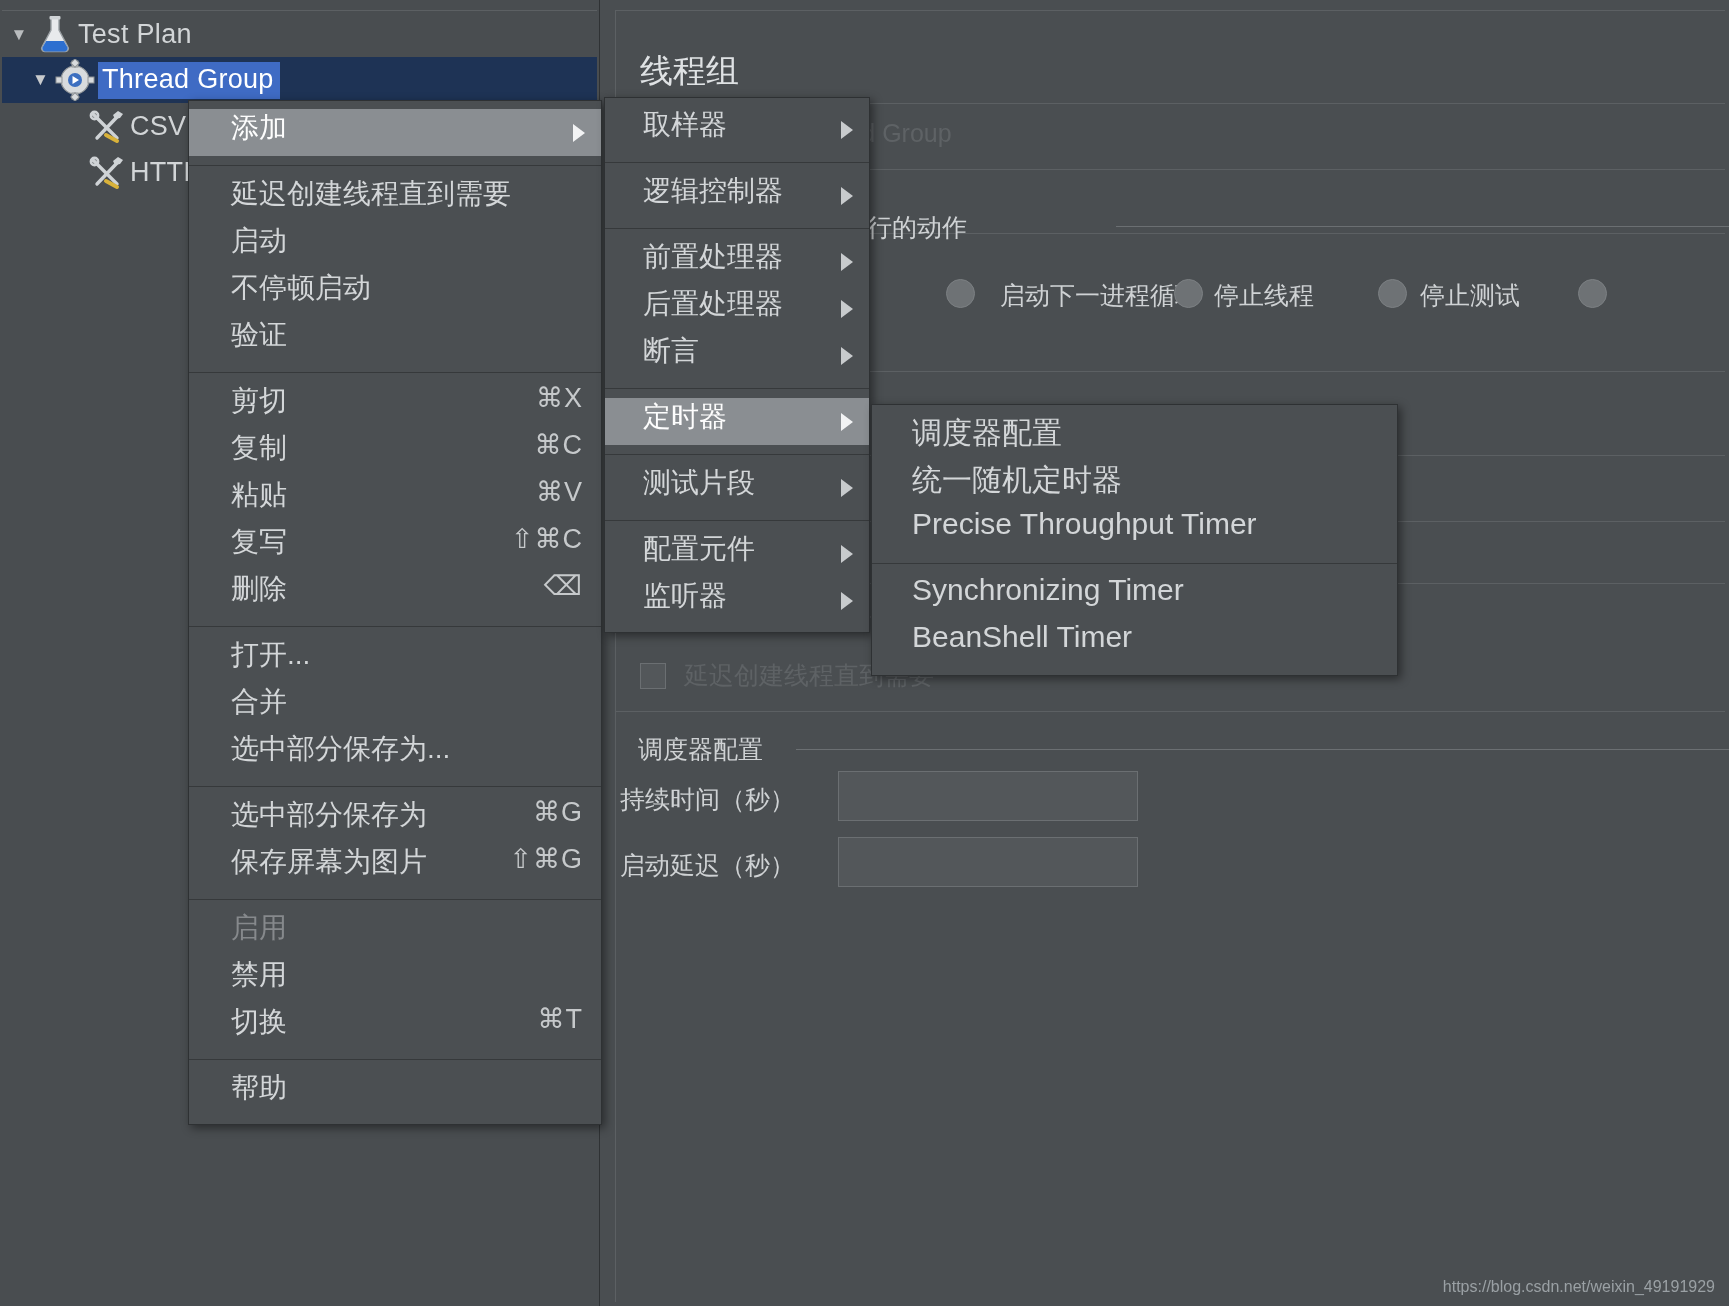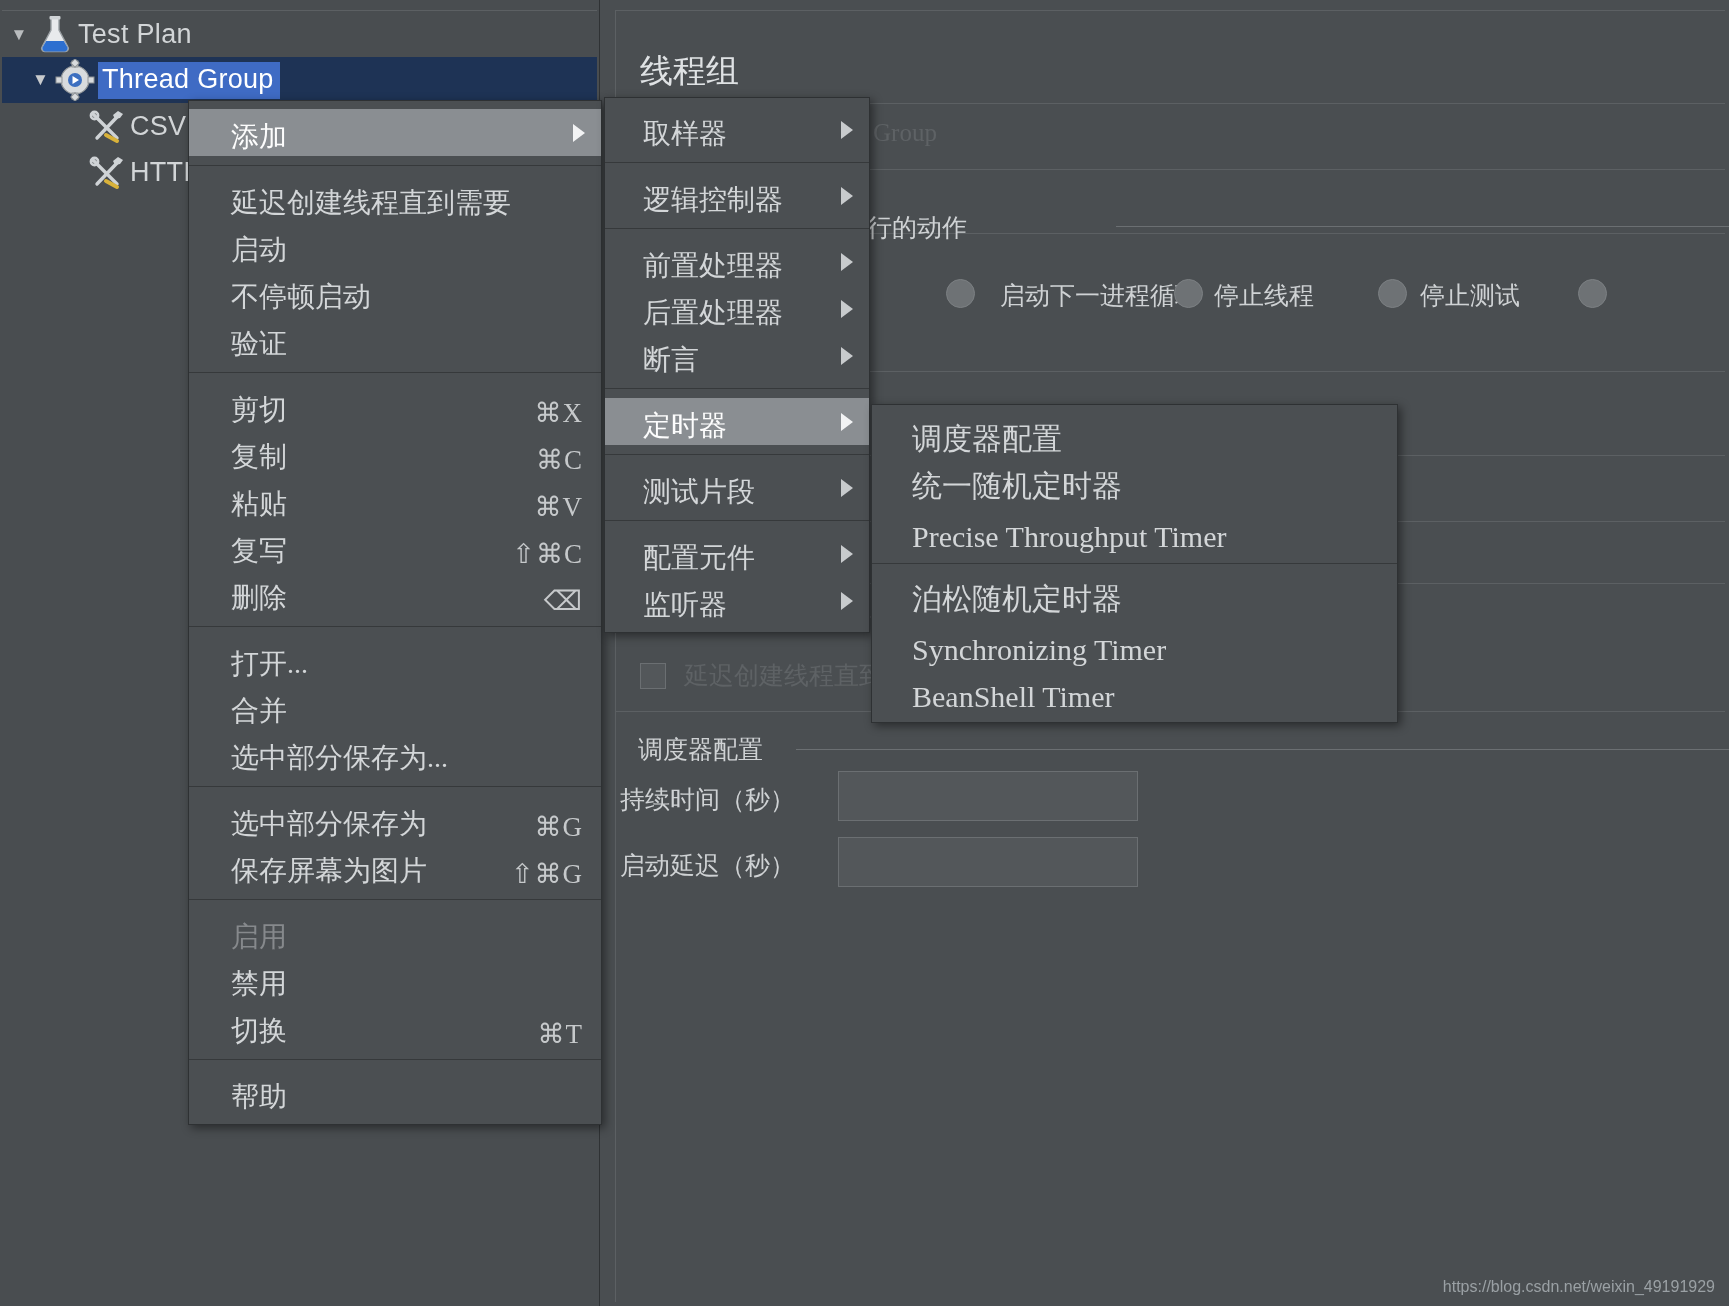--- a/index.html
+++ b/index.html
@@ -50,21 +50,21 @@
   
   .ico-tools { display:block; width:46px; height:42px; }
 
   
   .detail-pane {
     position:absolute; left:601px; top:0; right:0; bottom:0;
     background:#4a4e51;
   }
   .detail-inner {
     position:absolute; left:14px; top:10px; right:4px; bottom:4px;
-    background:#4a4e51; border:1px solid #5c6063; border-right:none; border-bottom:none;font-family:Liberation Serif, serif;
+    background:#4a4e51; border:1px solid #5c6063; border-right:none; border-bottom:none;
   }
   .detail-title {
     position:absolute; left:24px; top:38px;
     font-size:33px; color:#dfe2e4;
   }
   .detail-sep {
     position:absolute; left:0; right:0; height:1px; background:#5c6063;
   }
   .field-label {
     position:absolute; font-size:25px; color:#cfd2d4; white-space:nowrap;
@@ -99,28 +99,27 @@
   .menu {
     position:absolute;
     background:#4b4f52;
     border:1px solid #2e3133;
     box-shadow: 3px 3px 9px rgba(0,0,0,0.45);
     padding:8px 0;
     z-index:40;
   }
   .menu-item {
     position:relative;
-    display:flex; align-items:flex-end;
+    display:flex; align-items:flex-start;
     height:47px;
     padding:0 18px 0 42px;
     font-size:28px;
     color:#d3d6d8;
     white-space:nowrap;
     cursor:default;
-    font-family:Liberation Serif, serif;
   }
   .menu-item.highlighted { background:#8a8e92; color:#fdfdfd; }
   .menu-item.disabled { color:#86898c; }
   .menu-item .mi-label { flex:1 1 auto; }
   .menu-item .mi-accel {
     margin-left:58px; font-size:27px; color:#c6c9cb; letter-spacing:1px;
   }
   .menu-item .mi-arrow {
     position:absolute; right:16px; top:50%; transform:translateY(-50%);
     width:0;height:0;
@@ -409,23 +408,20 @@
         <span class="mi-label lat-item">调度器配置</span>
       </div>
       <div class="menu-item">
         <span class="mi-label lat-item">统一随机定时器</span>
       </div>
       <div class="menu-item">
         <span class="mi-label lat-item">Precise Throughput Timer</span>
       </div>
       <div class="menu-sep"></div>
       <div class="menu-item">
-        <span class="mi-label lat-item">泊松随机定时器</span>
-      </div>
-      <div class="menu-item">
         <span class="mi-label lat-item">Synchronizing Timer</span>
       </div>
       <div class="menu-item">
         <span class="mi-label lat-item">BeanShell Timer</span>
       </div>
     </div>
 
 </div>
 
 </body></html>

